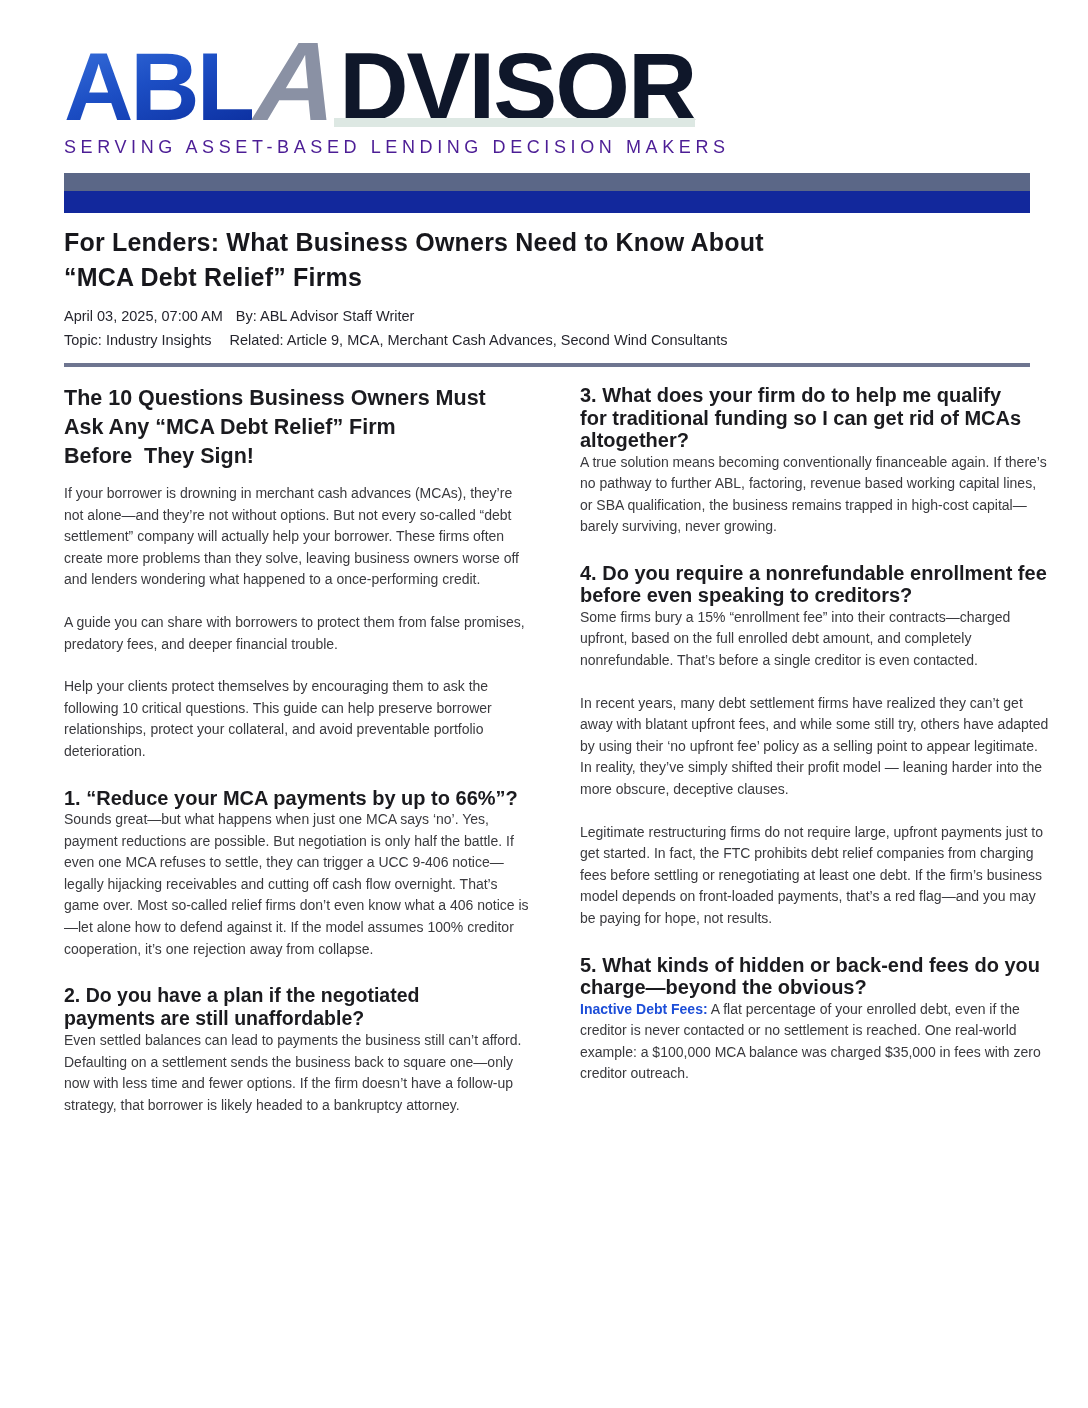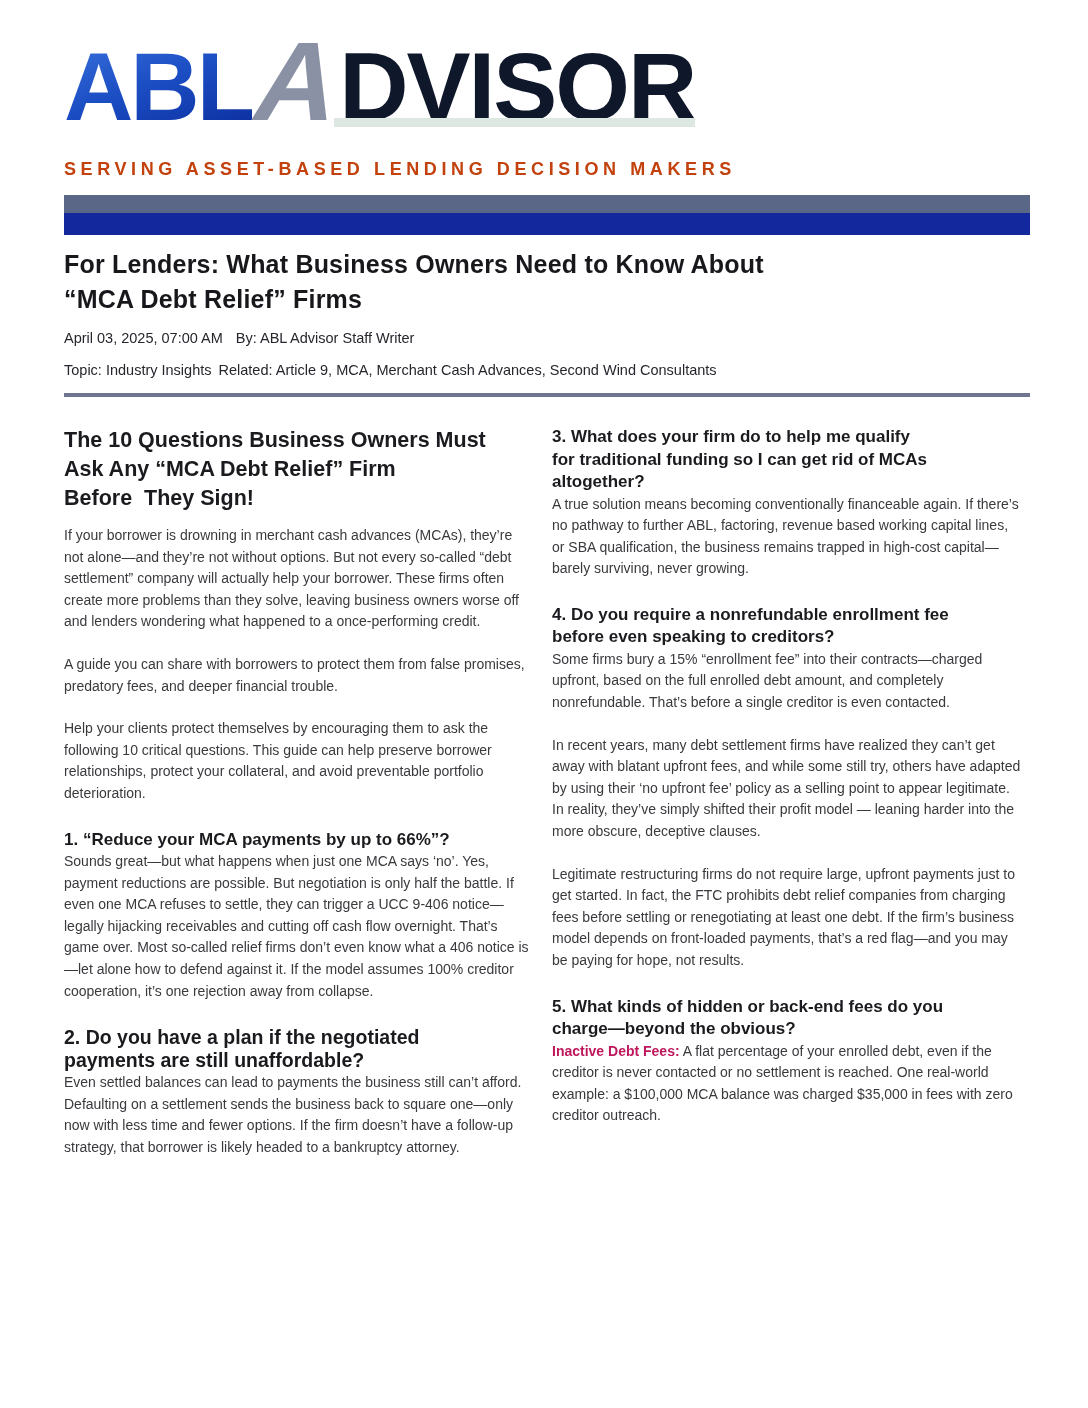--- a/index.html
+++ b/index.html
@@ -32,52 +32,52 @@
   }
   .logo-rest {
     display: inline-block; vertical-align: baseline;
     font-size: 96px; font-weight: 800; letter-spacing: -2px; color: #0f172a;
   }
   .logo-underline {
     position: absolute; left: 76px; right: 0; bottom: 8px; height: 9px;
     background: #dde8e3;
   }
   .tagline {
-    margin-top: 24px;
-    font-size: 18px; font-weight: 700; letter-spacing: 4.6px;
-    color: #c2410c;
+    margin-top: 2px;
+    font-size: 18px; font-weight: 400; letter-spacing: 4.6px;
+    color: #4c1d95;
   }
   .bar { margin-top: 0; }
   .bar-slate { height: 18px; background: #5b6787; margin-top: 15px; }
   .bar-blue  { height: 22px; background: #12289c; }
 
   
   .title-block { padding: 12px 58px 0 64px; }
   .article-title { margin: 0; font-size: 25px; line-height: 35px; font-weight: 700; color: #17171c; letter-spacing: 0.2px; }
   .tl { display: block; white-space: pre-wrap; }
   .meta-row { display: flex; gap: 13px; font-size: 14.5px; color: #26262e; margin-top: 13px; }
-  .meta-row.second { gap: 7px; margin-top: 16px; }
+  .meta-row.second { gap: 18px; margin-top: 8px; }
   .rule { margin: 15px 58px 0 64px; height: 4px; background: #6e7590; }
 
   
-  .columns { display: flex; gap: 18px; padding: 17px 53px 0 64px; margin-top: 12px; }
+  .columns { display: flex; gap: 46px; padding: 17px 53px 0 64px; }
   .col { width: 470px; flex: 0 0 470px; }
 
   .section-heading { margin: 0 0 12px 0; font-size: 21.5px; line-height: 29px; font-weight: 700; color: #1b1b1f; }
   .hl { display: block; white-space: pre-wrap; }
 
   .intro-p, .qp { margin: 0; font-size: 14px; line-height: 21.6px; color: #3a3a3e; }
   .intro-p + .intro-p { margin-top: 21px; }
   .qp + .qp { margin-top: 21px; }
 
   .qsection { margin-top: 24px; }
   .col > .qsection:first-child { margin-top: 0; }
-  .qh { margin: 0; font-size: 17px; line-height: 22.5px; font-weight: 700; color: #1b1b1f; }
+  .qh { margin: 0; font-size: 20px; line-height: 22.5px; font-weight: 700; color: #1b1b1f; }
   .qh-lg { font-size: 19.5px; line-height: 23px; }
-  .fee-lead { font-weight: 700; color: #be185d; }
+  .fee-lead { font-weight: 700; color: #1d4ed8; }
 </style>
 </head>
 <body>
 
 <div class="page">
 
   <header class="masthead">
     <div class="logo-line">
       <span class="logo-abl">ABL</span><span class="logo-advisor"><span class="logo-underline"></span><span class="logo-a">A</span><span class="logo-rest">DVISOR</span></span>
     </div>

